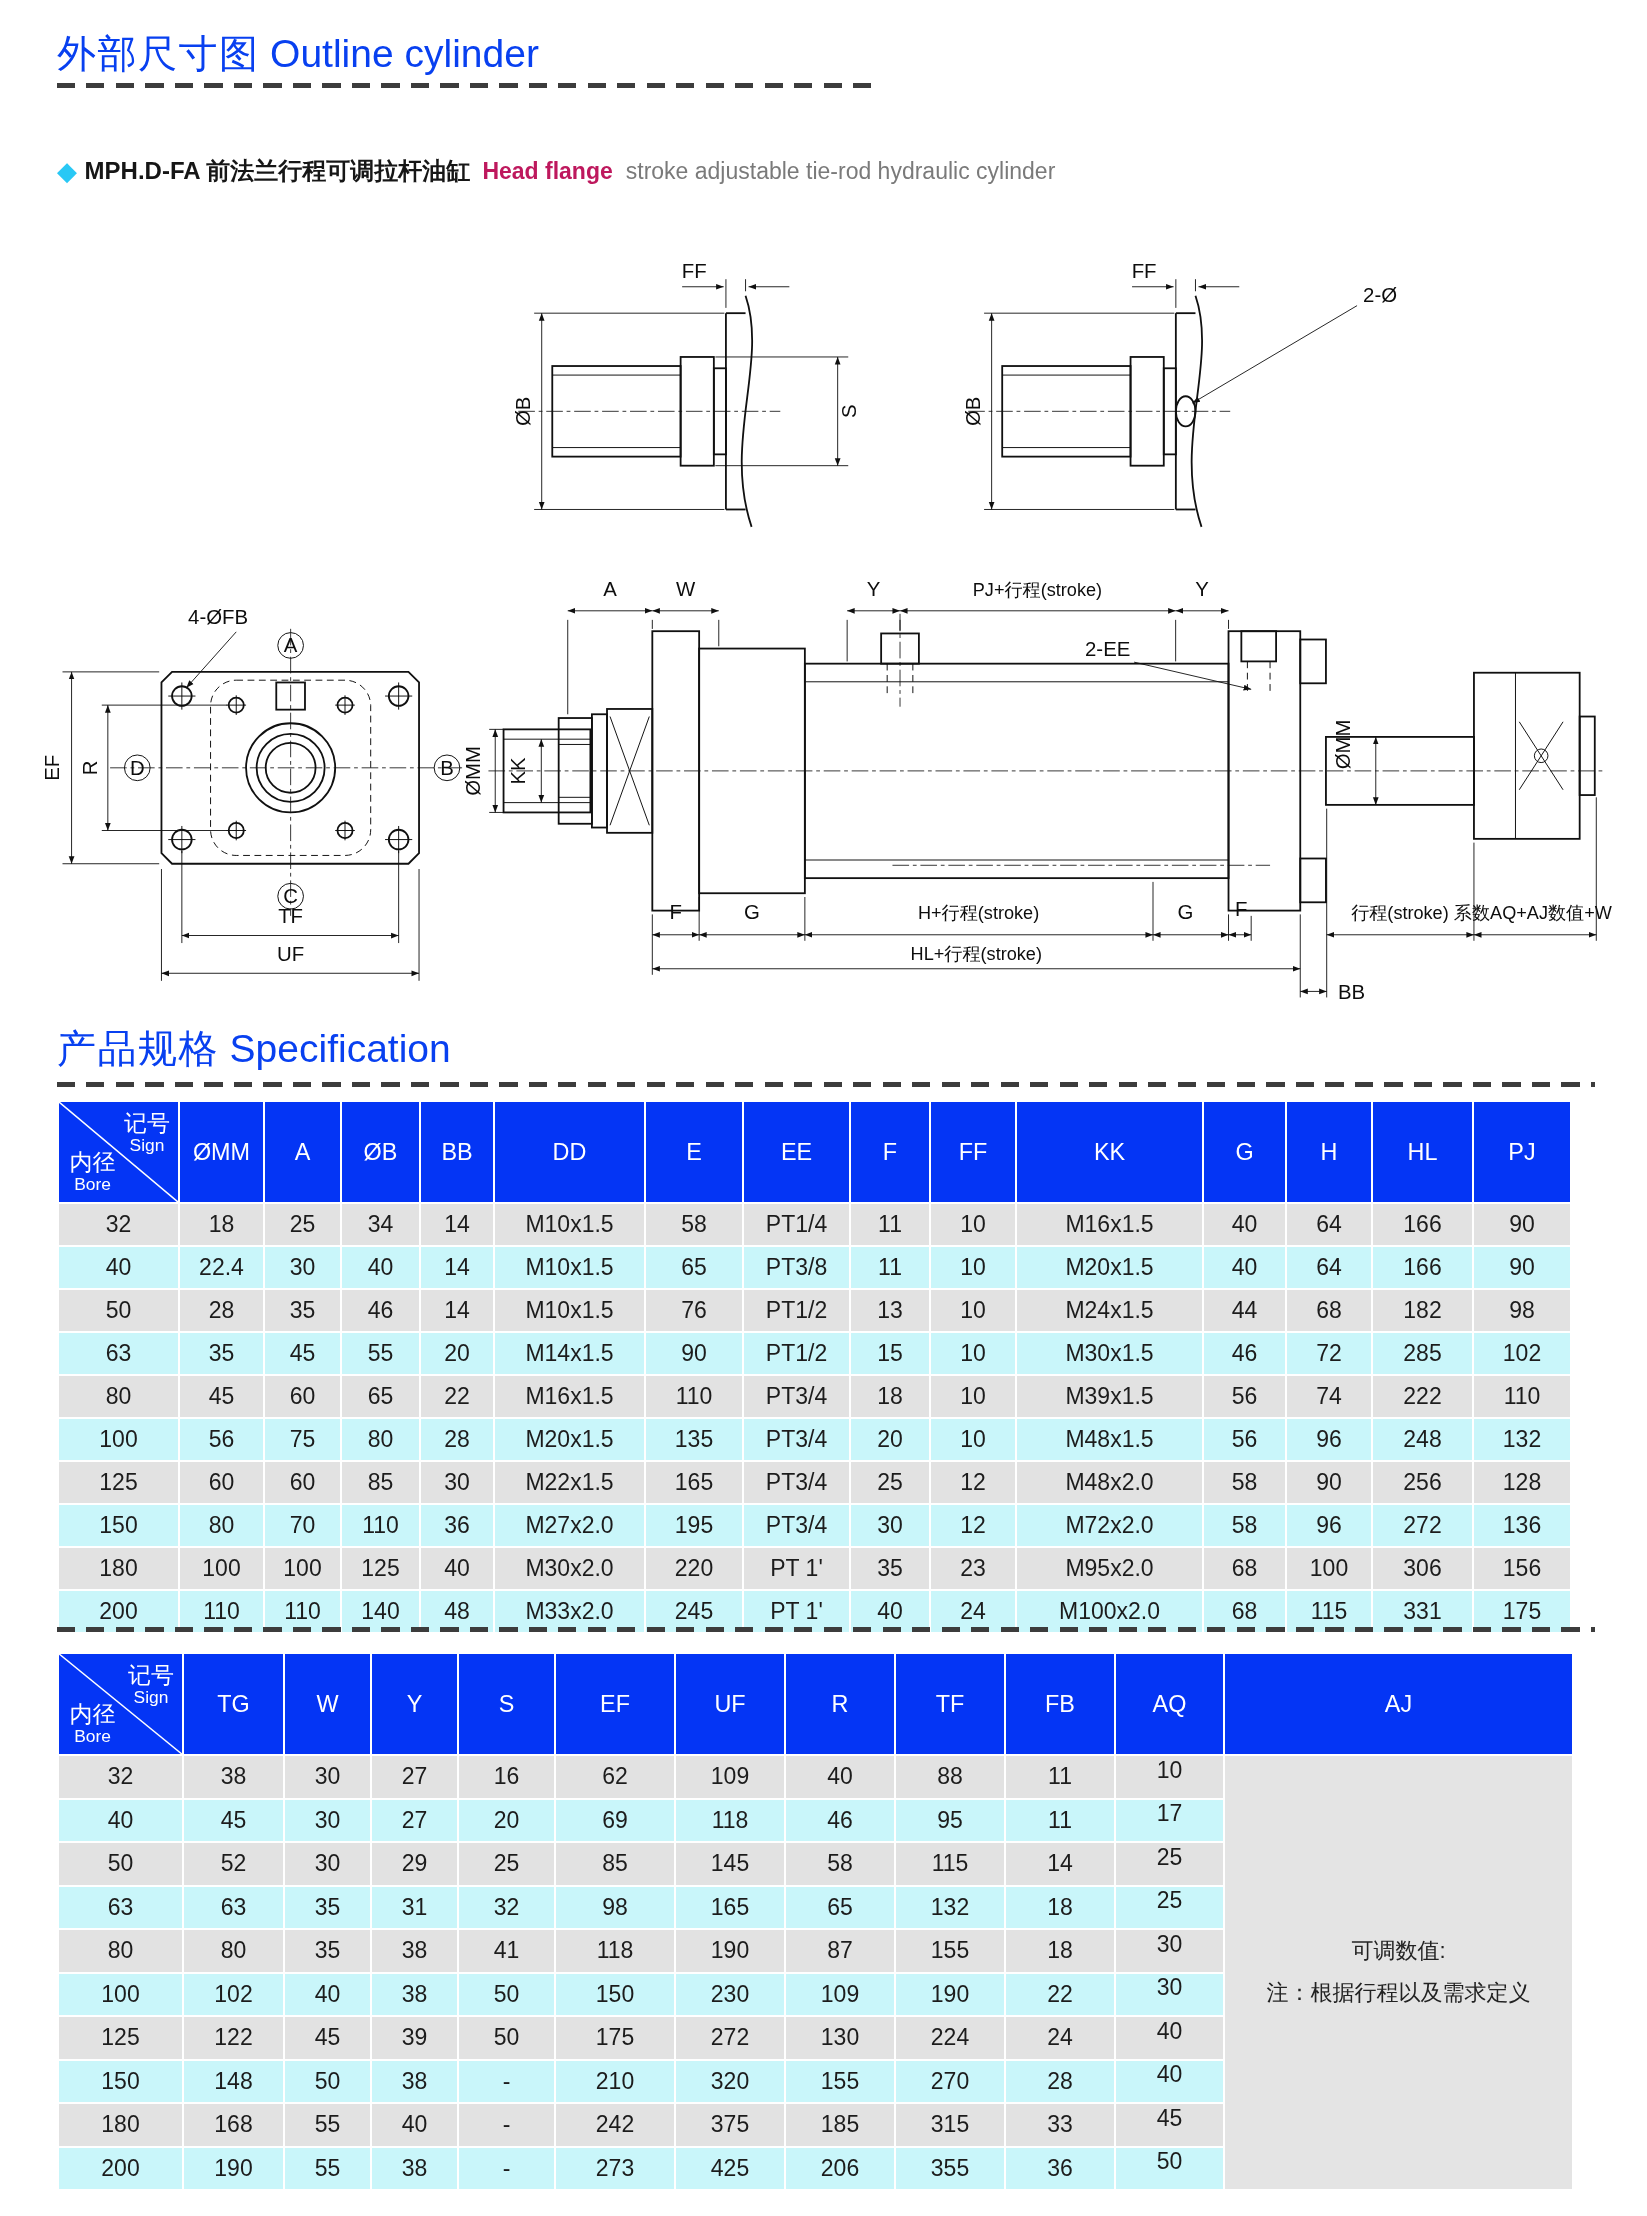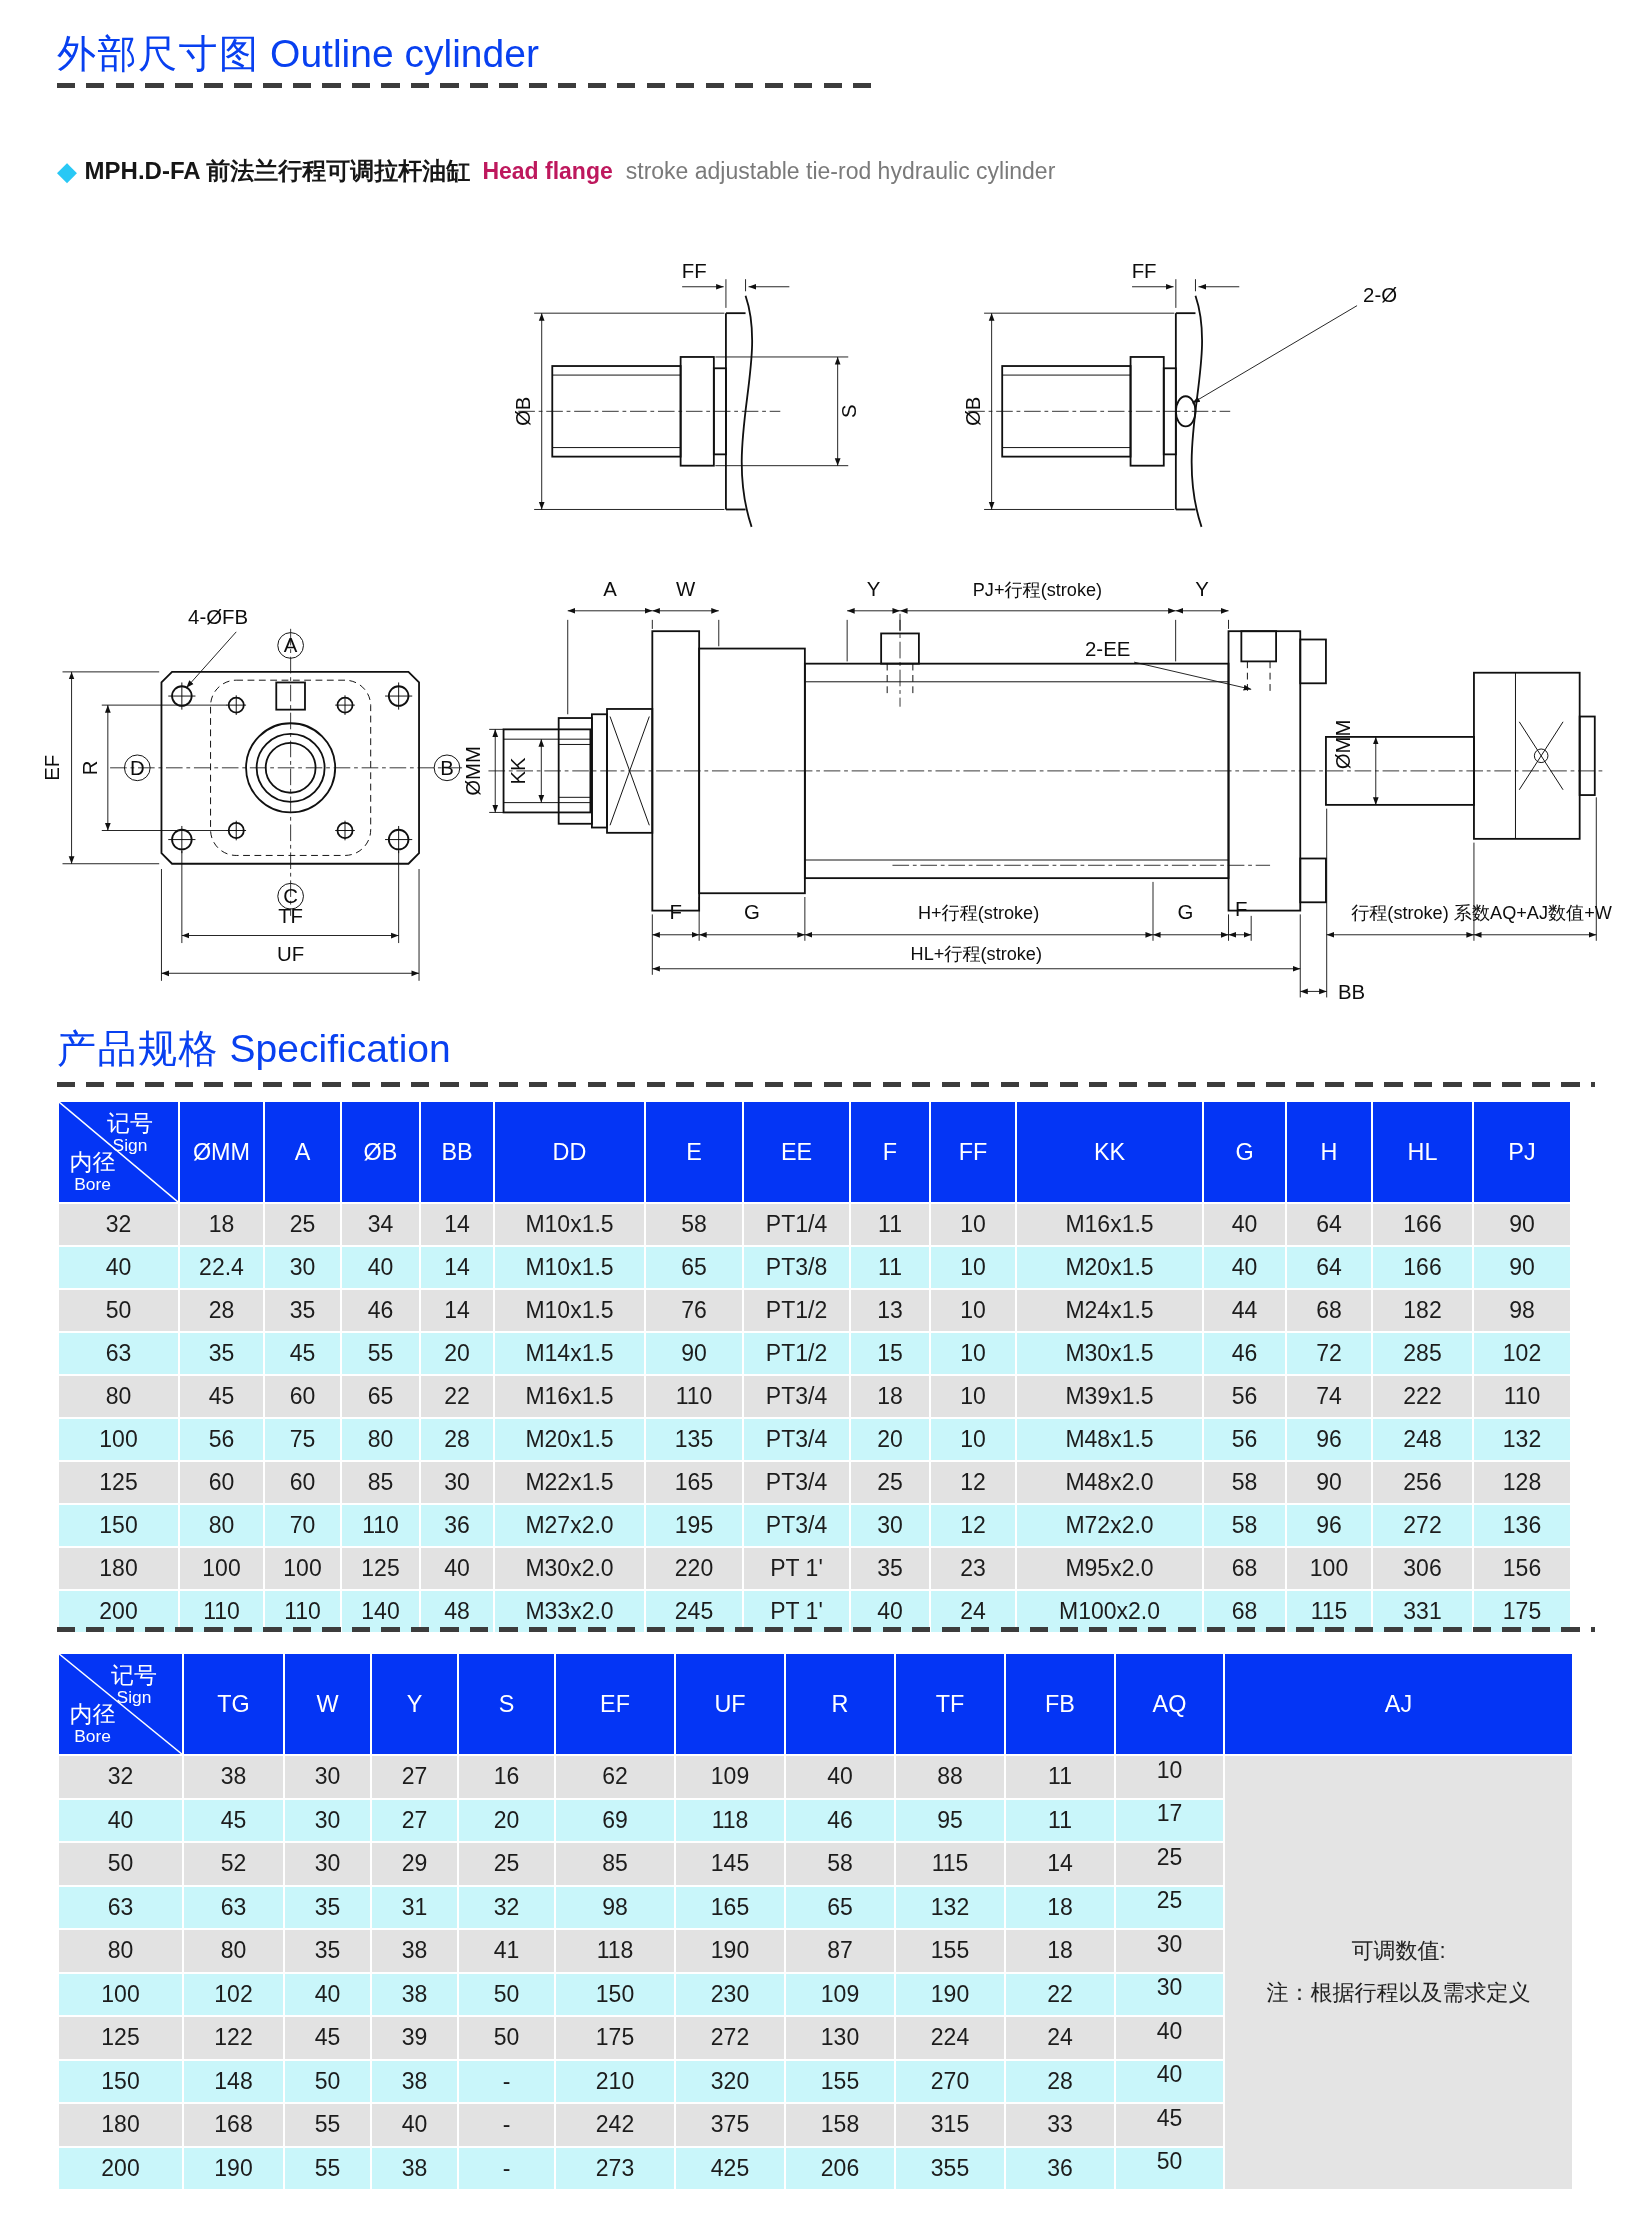--- a/index.html
+++ b/index.html
@@ -28,21 +28,21 @@
   svg text.sm{font-size:24px;}
   
   table{border-collapse:collapse;table-layout:fixed;width:1514px;}
   th,td{border:2.3px solid #fff;text-align:center;overflow:hidden;}
   thead th{background:#0435f5;color:#fff;font-weight:normal;font-size:23.4px;height:98px;}
   tbody td{font-size:23px;color:#1c1c1c;height:39px;}
   tbody tr:nth-child(odd) td{background:#e2e2e2;}
   tbody tr:nth-child(even) td{background:#c9f6fa;}
   th.corner{position:relative;padding:0;}
   th.corner .csvg{position:absolute;left:0;top:0;width:100%;height:100%;}
-  th.corner .sign{position:absolute;top:9px;right:25px;line-height:1.1;text-align:center;}
+  th.corner .sign{position:absolute;top:9px;right:8px;line-height:1.1;text-align:center;}
   th.corner .bore{position:absolute;bottom:7.6px;left:10.6px;line-height:1.1;text-align:center;}
   th.corner .zh{display:block;font-size:23px;}
   th.corner .en{display:block;font-size:17.4px;text-align:center;}
   #table2 tbody td:nth-child(11){vertical-align:top;line-height:1.05;padding-top:1.5px;}
   td.aj-cell{background:#e4e4e4 !important;vertical-align:middle !important;font-size:22px;color:#222;line-height:1.9;padding-top:0;}
 </style>
 </head>
 <body>
 
 <h1 class="sec-title" style="top:26.5px;margin:0;">
@@ -676,21 +676,21 @@
         <td>40</td>
       </tr>
       <tr>
         <td>180</td>
         <td>168</td>
         <td>55</td>
         <td>40</td>
         <td>-</td>
         <td>242</td>
         <td>375</td>
-        <td>158</td>
+        <td>185</td>
         <td>315</td>
         <td>33</td>
         <td>45</td>
       </tr>
       <tr>
         <td>200</td>
         <td>190</td>
         <td>55</td>
         <td>38</td>
         <td>-</td>

